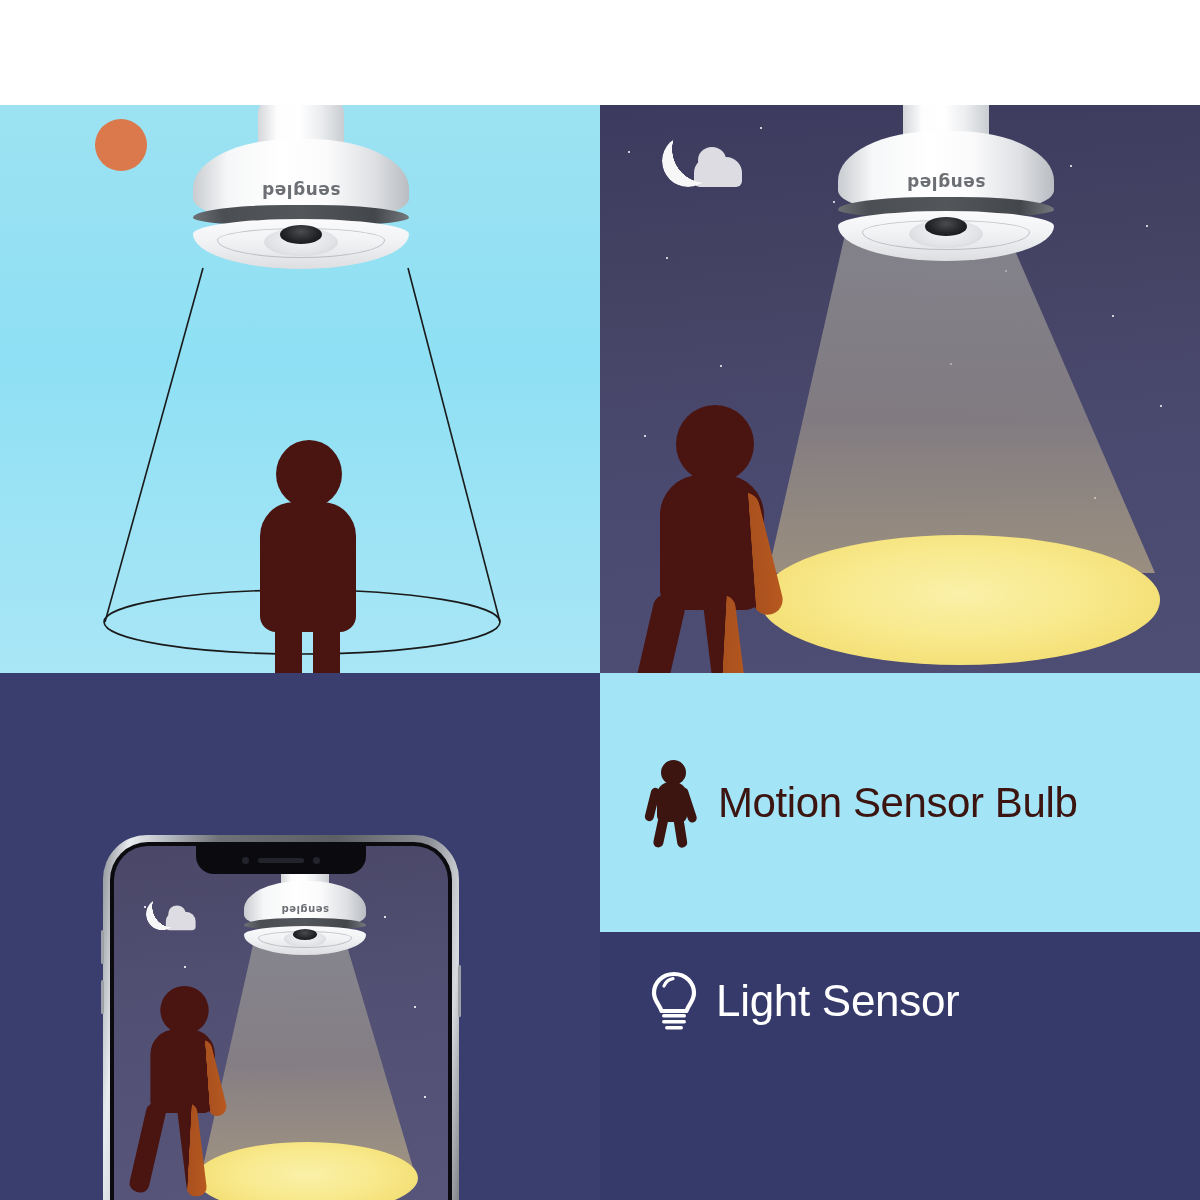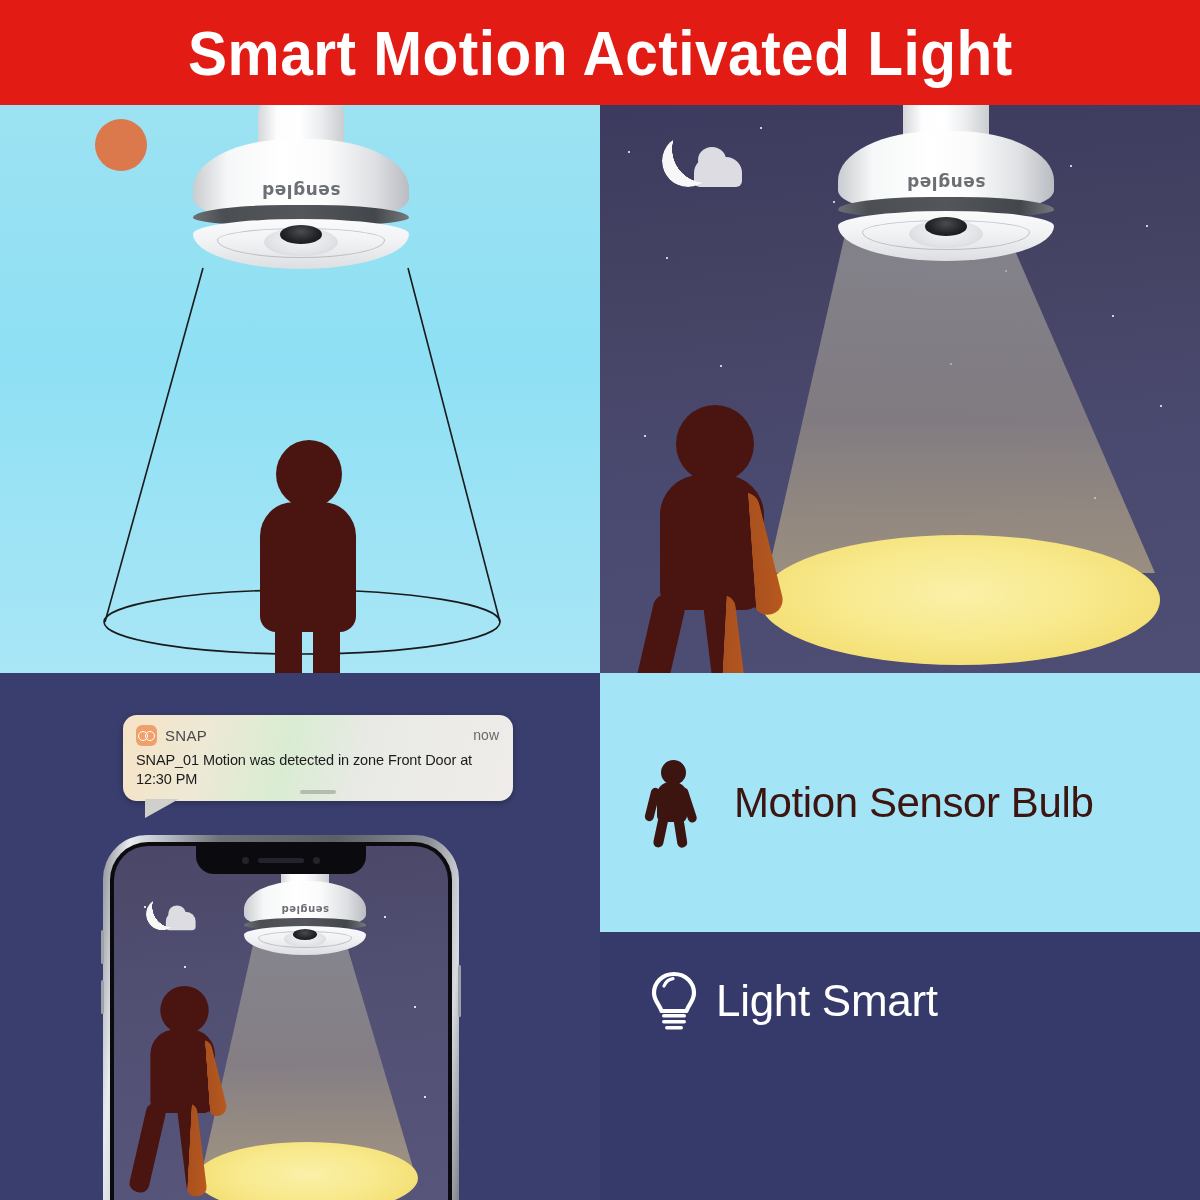--- a/index.html
+++ b/index.html
@@ -143,21 +143,21 @@
     border-radius:0 0 18px 18px; z-index:5;
     display:flex; align-items:center; justify-content:center; gap:9px;
   }
   .notch-dot { width:7px; height:7px; border-radius:50%; background:#23232c; }
   .notch-speaker { width:46px; height:5px; border-radius:3px; background:#23232c; }
   .phone-btn { position:absolute; background:#9ea2a8; border-radius:2px; }
 
   
   .br-top {
     position:absolute; left:600px; top:673px; width:600px; height:259px;
-    background:#A3E5F7; display:flex; align-items:center; padding-left:48px; gap:34px;
+    background:#A3E5F7; display:flex; align-items:center; padding-left:48px; gap:18px;
   }
   .br-bottom {
     position:absolute; left:600px; top:932px; width:600px; height:268px;
     background:#353A6B; padding:38px 0 0 48px;
   }
   .feat-title-dark {
     font-size:42px; color:#3C1410; font-weight:400; letter-spacing:-.4px;
   }
   .feat-row { display:flex; align-items:center; gap:16px; }
   .feat-title-light {
@@ -220,23 +220,20 @@
   .bulb .vent {
     position:absolute; border:1.2px solid rgba(150,155,162,.55);
     border-radius:50%/40% 40% 60% 60%;
   }
 </style>
 </head>
 <body>
 
 <div class="page">
 
-  <div class="header">
-    <div class="header-title">Smart Motion Activated Light</div>
-  </div>
 
   <div class="panel p-tl">
 
     <div class="sun"></div>
 
     <svg class="cone-svg" viewBox="0 0 600 568">
       <line x1="203" y1="163" x2="105" y2="517" stroke="#1a1a1a" stroke-width="1.6" fill="none"></line>
       <line x1="408" y1="163" x2="500" y2="517" stroke="#1a1a1a" stroke-width="1.6" fill="none"></line>
       <ellipse cx="302" cy="517" rx="198" ry="32" stroke="#1a1a1a" stroke-width="1.6" fill="none"></ellipse>
     </svg>
@@ -315,30 +312,20 @@
       <div class="head"></div>
       <div class="torso"></div>
       <div class="arm arm-f lit-half"></div>
       <div class="leg leg-b"></div>
       <div class="leg leg-f lit-half"></div>
     </div>
   </div>
 
   <div class="panel p-bl"></div>
 
-  <div class="notif">
-    <div class="notif-top">
-      <div class="notif-appicon"></div>
-      <div class="notif-app">SNAP</div>
-      <div class="notif-time">now</div>
-    </div>
-    <div class="notif-body">SNAP_01 Motion was detected in zone Front Door at 12:30 PM</div>
-    <div class="notif-handle"></div>
-    <div class="notif-tail"></div>
-  </div>
 
   <div class="phone">
     <div class="phone-btn" style="left:-2px; top:95px; width:3px; height:34px;"></div>
     <div class="phone-btn" style="left:-2px; top:145px; width:3px; height:34px;"></div>
     <div class="phone-btn" style="right:-2px; top:130px; width:3px; height:52px;"></div>
     <div class="phone-inner">
       <div class="phone-screen">
 
         <div class="notch">
           <div class="notch-dot"></div>
@@ -412,17 +399,17 @@
 
   <div class="br-bottom">
     <div class="feat-row">
       <svg class="bulb-icon" viewBox="0 0 52 62">
         <path d="M26 4 C14 4 6 13 6 23 C6 31 12 35 13.5 41 L38.5 41 C40 35 46 31 46 23 C46 13 38 4 26 4 Z" fill="none" stroke="#ffffff" stroke-width="4.2" stroke-linejoin="round"></path>
         <path d="M16 16 C18 11 22 9 25 8.6" fill="none" stroke="#ffffff" stroke-width="3.2" stroke-linecap="round"></path>
         <rect x="14" y="44" width="24" height="3.6" rx="1.8" fill="#ffffff"></rect>
         <rect x="14" y="50" width="24" height="3.6" rx="1.8" fill="#ffffff"></rect>
         <rect x="17" y="56" width="18" height="3.6" rx="1.8" fill="#ffffff"></rect>
       </svg>
-      <div class="feat-title-light">Light Smart</div>
+      <div class="feat-title-light">Light Sensor</div>
     </div>
   </div>
 
 </div>
 
 </body></html>

